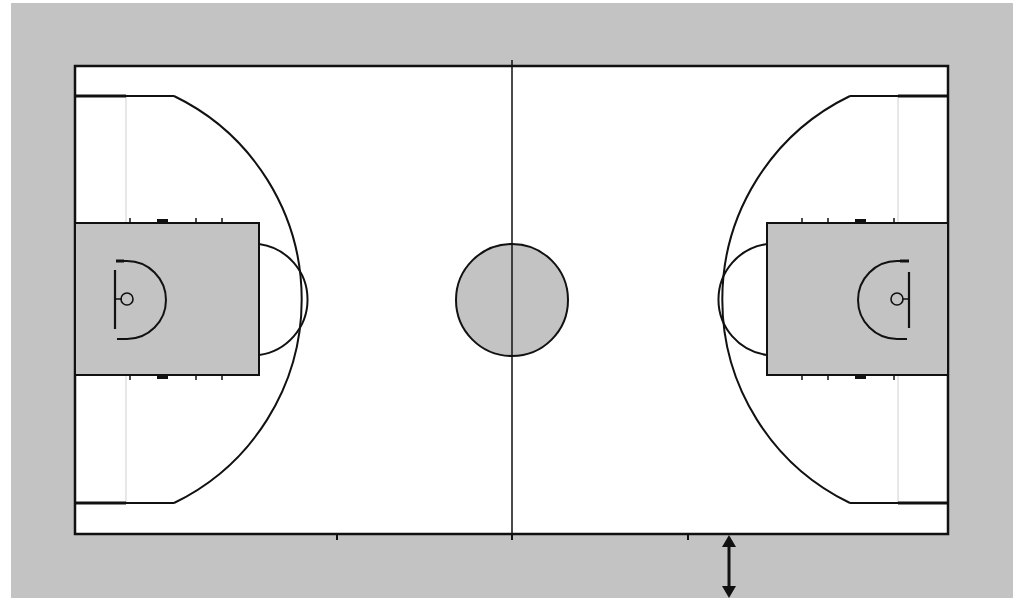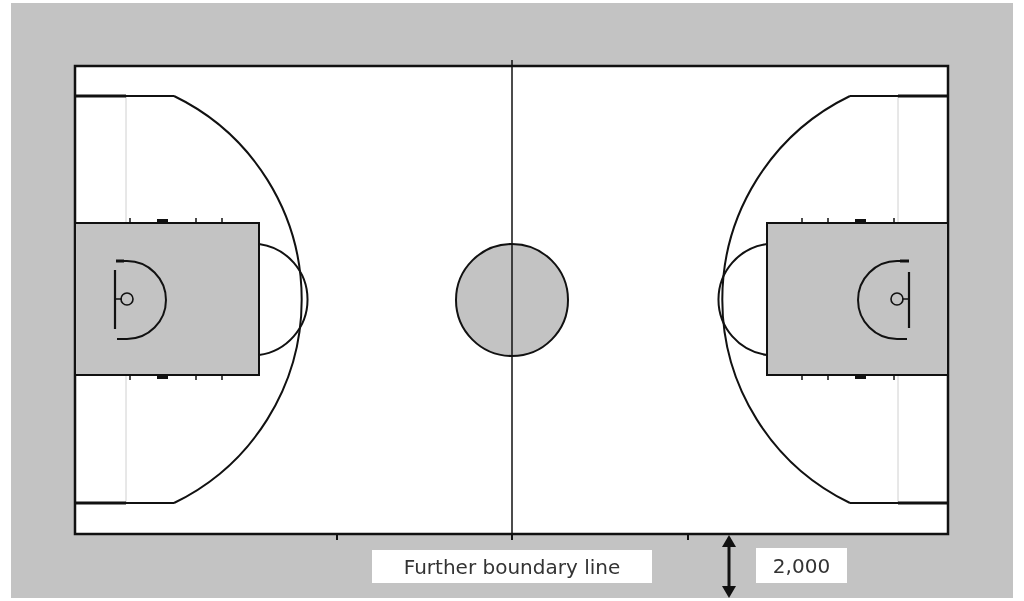--- a/index.html
+++ b/index.html
@@ -90,15 +90,13 @@
     <line x1="512" y1="534" x2="512" y2="540" stroke="#111" stroke-width="2"></line>
     <line x1="688" y1="534" x2="688" y2="540" stroke="#111" stroke-width="2"></line>
 
     <g>
       <line x1="729" y1="542" x2="729" y2="590" stroke="#111" stroke-width="3"></line>
       <polygon points="729,535 722,547 736,547" fill="#111"></polygon>
       <polygon points="729,598 722,586 736,586" fill="#111"></polygon>
     </g>
   </svg>
 
-  <div class="label-box" style="left:372px; top:550px; width:280px; height:33px;">Further boundary line</div>
-  <div class="label-box" style="left:756px; top:548px; width:91px; height:35px;">2,000</div>
 </div>
 
 </body></html>

